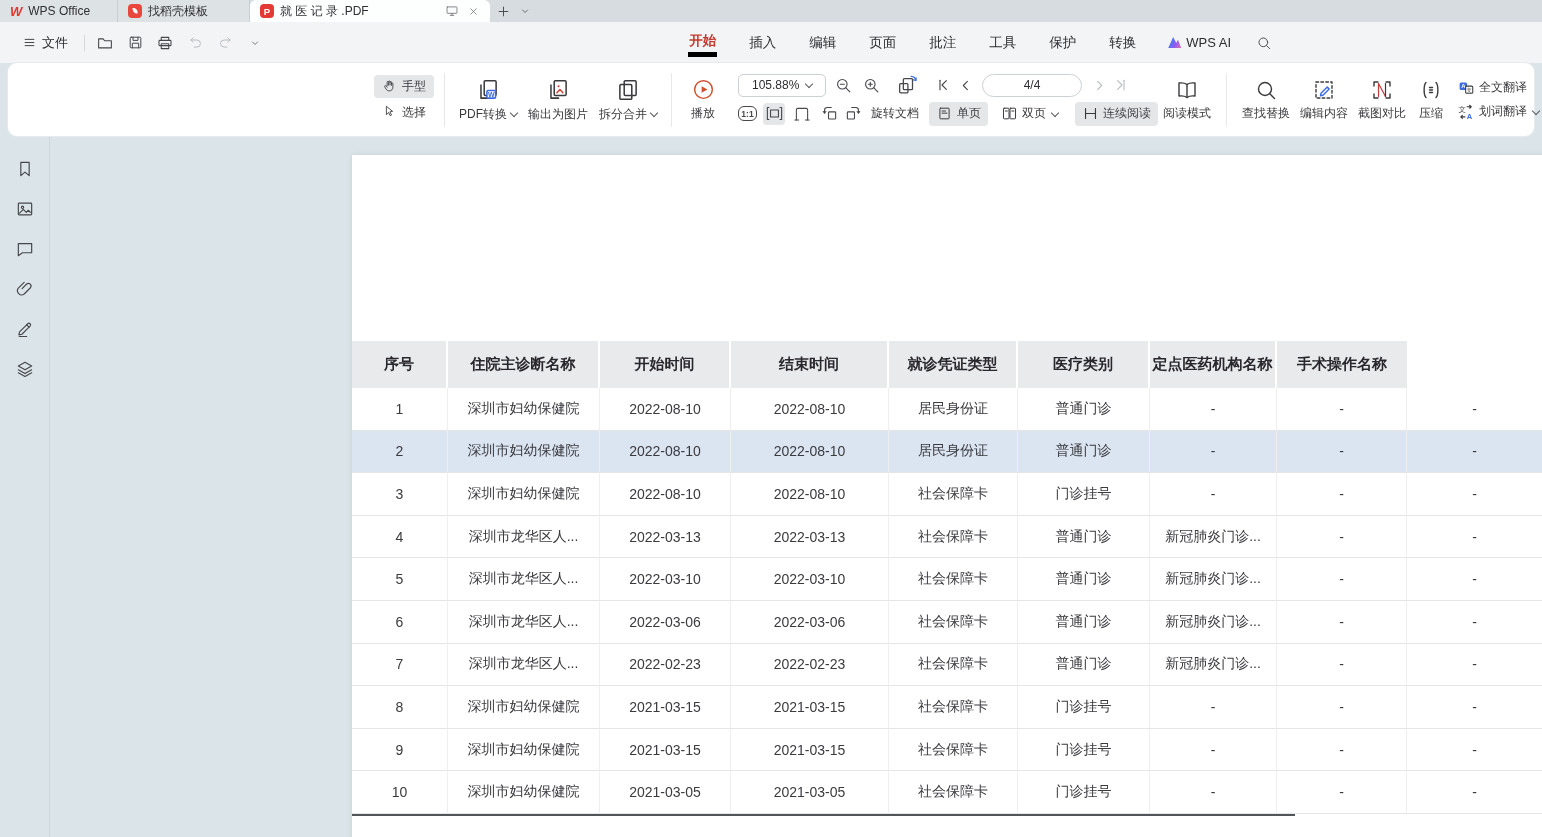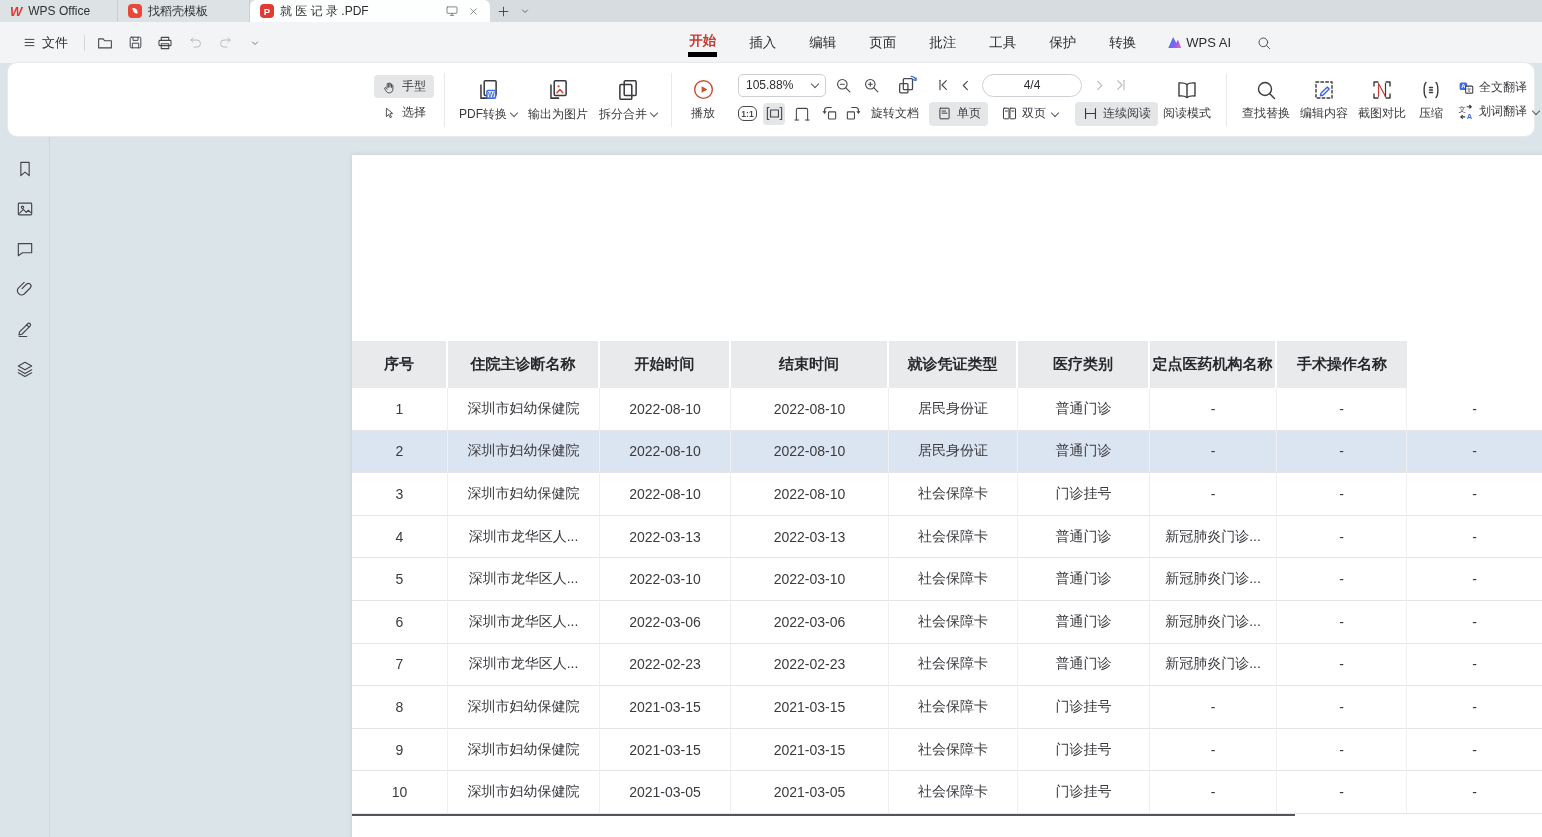--- a/index.html
+++ b/index.html
@@ -38,32 +38,32 @@
           clip-path:polygon(0 100%,38% 0,62% 55%,75% 25%,100% 100%);}
   .msearch{color:#46464b;margin-left:-6px;}
   .mspacer{width:248px;}
 
   
   .toolbar{position:absolute;top:63px;left:8px;width:1526px;height:73px;background:#fff;border-radius:9px;
            box-shadow:0 0 0 1px #e7eaec;display:flex;align-items:center;box-sizing:border-box;
            padding:0 8px 0 366px;font-size:12px;color:#3a3a3e;}
   .vsep{width:1px;height:54px;background:#e7e9eb;margin:0 10px;flex:0 0 auto;}
   .stack2{display:flex;flex-direction:column;gap:3px;flex:0 0 auto;}
-  .tmini{display:flex;align-items:flex-end;gap:5px;padding:3px 8px;border-radius:4px;}
+  .tmini{display:flex;align-items:flex-start;gap:5px;padding:3px 8px;border-radius:4px;}
   .tmini.sel{background:#e4e6e8;}
   .tbig{display:flex;flex-direction:column;align-items:center;gap:3px;width:66px;flex:0 0 auto;}
   .tbig .lblrow{display:flex;align-items:center;gap:2px;white-space:nowrap;}
   .play{width:42px;margin-right:4px;}
   .play svg{color:#cf5030;}
   .chev{display:inline-block;width:5px;height:5px;border-right:1.3px solid #5a5a5f;border-bottom:1.3px solid #5a5a5f;
         transform:rotate(45deg);margin-left:2px;margin-bottom:2px;}
   .midcol{display:flex;flex-direction:column;gap:5px;margin-left:10px;flex:0 0 auto;}
   .mrow{display:flex;align-items:center;}
   .zoombox{display:flex;align-items:center;justify-content:space-between;width:88px;height:23px;border:1px solid #ccd0d4;
-           border-radius:5px;padding:0 7px;box-sizing:border-box;color:#2e2e32;}
+           border-radius:5px;padding:0 13px;box-sizing:border-box;color:#2e2e32;}
   .sbtn{width:22px;height:22px;display:flex;align-items:center;justify-content:center;color:#47474c;flex:0 0 auto;}
   .sbtn.sel{background:#e4e6e8;border-radius:4px;}
   .sbtn.dis{color:#b9bcc0;}
   .pagebox{width:100px;height:23px;border:1px solid #ccd0d4;border-radius:12px;display:flex;align-items:center;
            justify-content:center;color:#2e2e32;margin:0 6px;box-sizing:border-box;}
   .ratio{width:19px;height:15px;border:1.4px solid #47474c;border-radius:6px;font-size:8.5px;font-weight:bold;
          display:flex;align-items:center;justify-content:center;color:#47474c;}
   .rlabel{margin:0 10px 0 8px;white-space:nowrap;}
   .hbtn{display:flex;align-items:center;gap:4px;height:24px;padding:0 7px;border-radius:4px;white-space:nowrap;flex:0 0 auto;}
   .hbtn.sel{background:#e4e6e8;}

